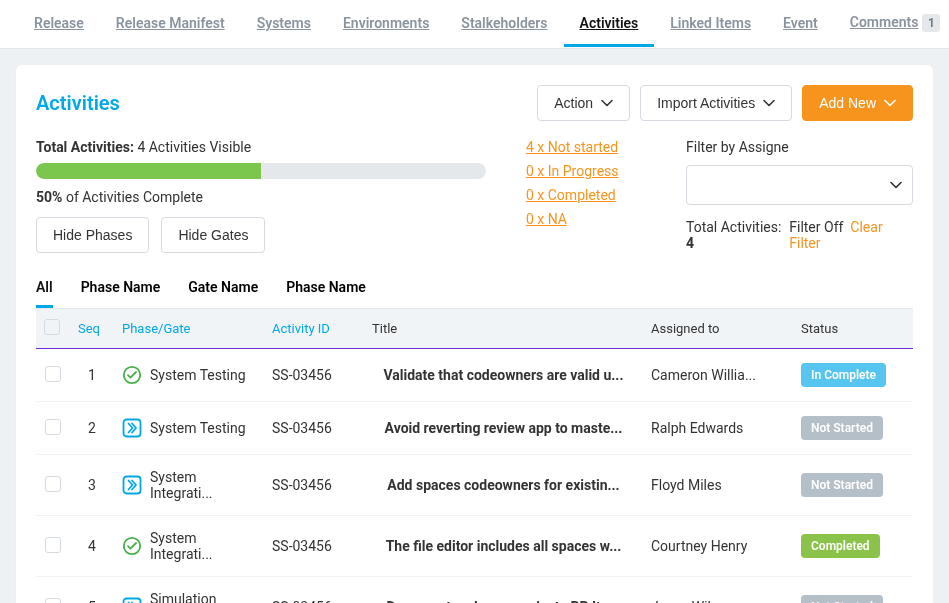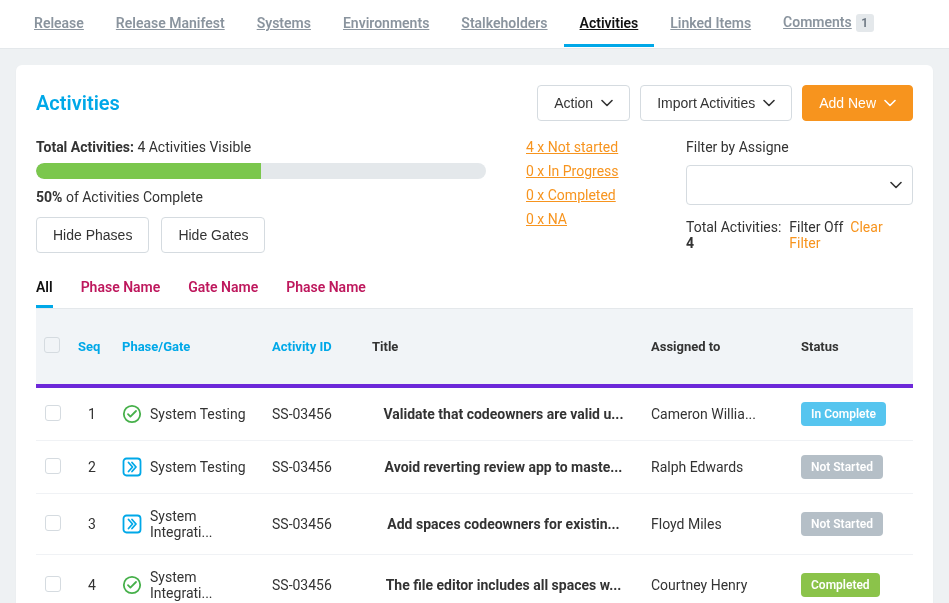--- a/index.html
+++ b/index.html
@@ -38,26 +38,26 @@
 
 .links-col a { color: #f7941e; text-decoration: underline; font-size: 14px; display: block; margin-bottom: 8px; cursor: pointer; }
 
 .filter-label { font-size: 14px; color: #333; margin-bottom: 10px; display:block; }
 .filter-select { width: 100%; height: 40px; border: 1px solid #d5dbe0; border-radius: 4px; padding: 0 10px; position: relative; display:flex; align-items:center; justify-content:flex-end; }
 .filter-bottom { display:flex; justify-content: space-between; margin-top: 14px; font-size: 14px; }
 .filter-bottom .clear { color: #f7941e; cursor: pointer; }
 
 
 .subtabs { display: flex; gap: 28px; border-bottom: 1px solid #e4e8eb; margin-top: 16px; margin-bottom: 0; }
-.subtab { padding: 10px 0; font-size: 14px; color: #be185d; cursor: pointer; border-bottom: 3px solid transparent; font-weight: 600; }
+.subtab { padding: 10px 0; font-size: 14px; color: #000000; cursor: pointer; border-bottom: 3px solid transparent; font-weight: 600; }
 .subtab.active { color: #111; border-bottom-color: #00a8e8; }
 
 
 .tbl { width: 100%; border-collapse: collapse; }
-.tbl thead th { background: #f1f4f7; color: #00a8e8; font-weight: 700; font-size: 13px; text-align: left; padding: 28px 8px; border-bottom: 4px solid #6d28d9; }
+.tbl thead th { background: #f1f4f7; color: #00a8e8; font-weight: 400; font-size: 13px; text-align: left; padding: 10px 8px; border-bottom: 1px solid #6d28d9; }
 .tbl thead th.plain { color: #333; }
 .tbl tbody td { padding: 14px 8px; border-bottom: 1px solid #f0f2f5; font-size: 14px; color: #333; vertical-align: middle; }
 .tbl tbody td.bold { font-weight: 700; text-align: center; }
 .checkbox { width: 16px; height: 16px; border: 1px solid #d5dbe0; border-radius: 3px; display: inline-block; }
 .col-chk { width: 34px; text-align: center; }
 .col-seq { width: 44px; text-align: center; }
 .col-phase { width: 150px; }
 .col-act { width: 100px; }
 .col-title { width: auto; }
 .col-assigned { width: 150px; }
@@ -77,20 +77,21 @@
 <div class="page">
 
   <div class="topnav" id="topnav">
       <div class="topnav-item">Release</div>
       <div class="topnav-item">Release Manifest</div>
       <div class="topnav-item">Systems</div>
       <div class="topnav-item">Environments</div>
       <div class="topnav-item">Stalkeholders</div>
       <div class="topnav-item active">Activities</div>
       <div class="topnav-item">Linked Items</div>
+      <div class="topnav-item">Event</div>
       <div class="topnav-item">Comments<span class="topnav-badge">1</span></div>
     </div>
 
   <div class="panel">
 
     <div class="panel-header">
       <div class="panel-title">Activities</div>
       <div class="panel-actions">
         <button class="btn">
           <span>Action</span>

